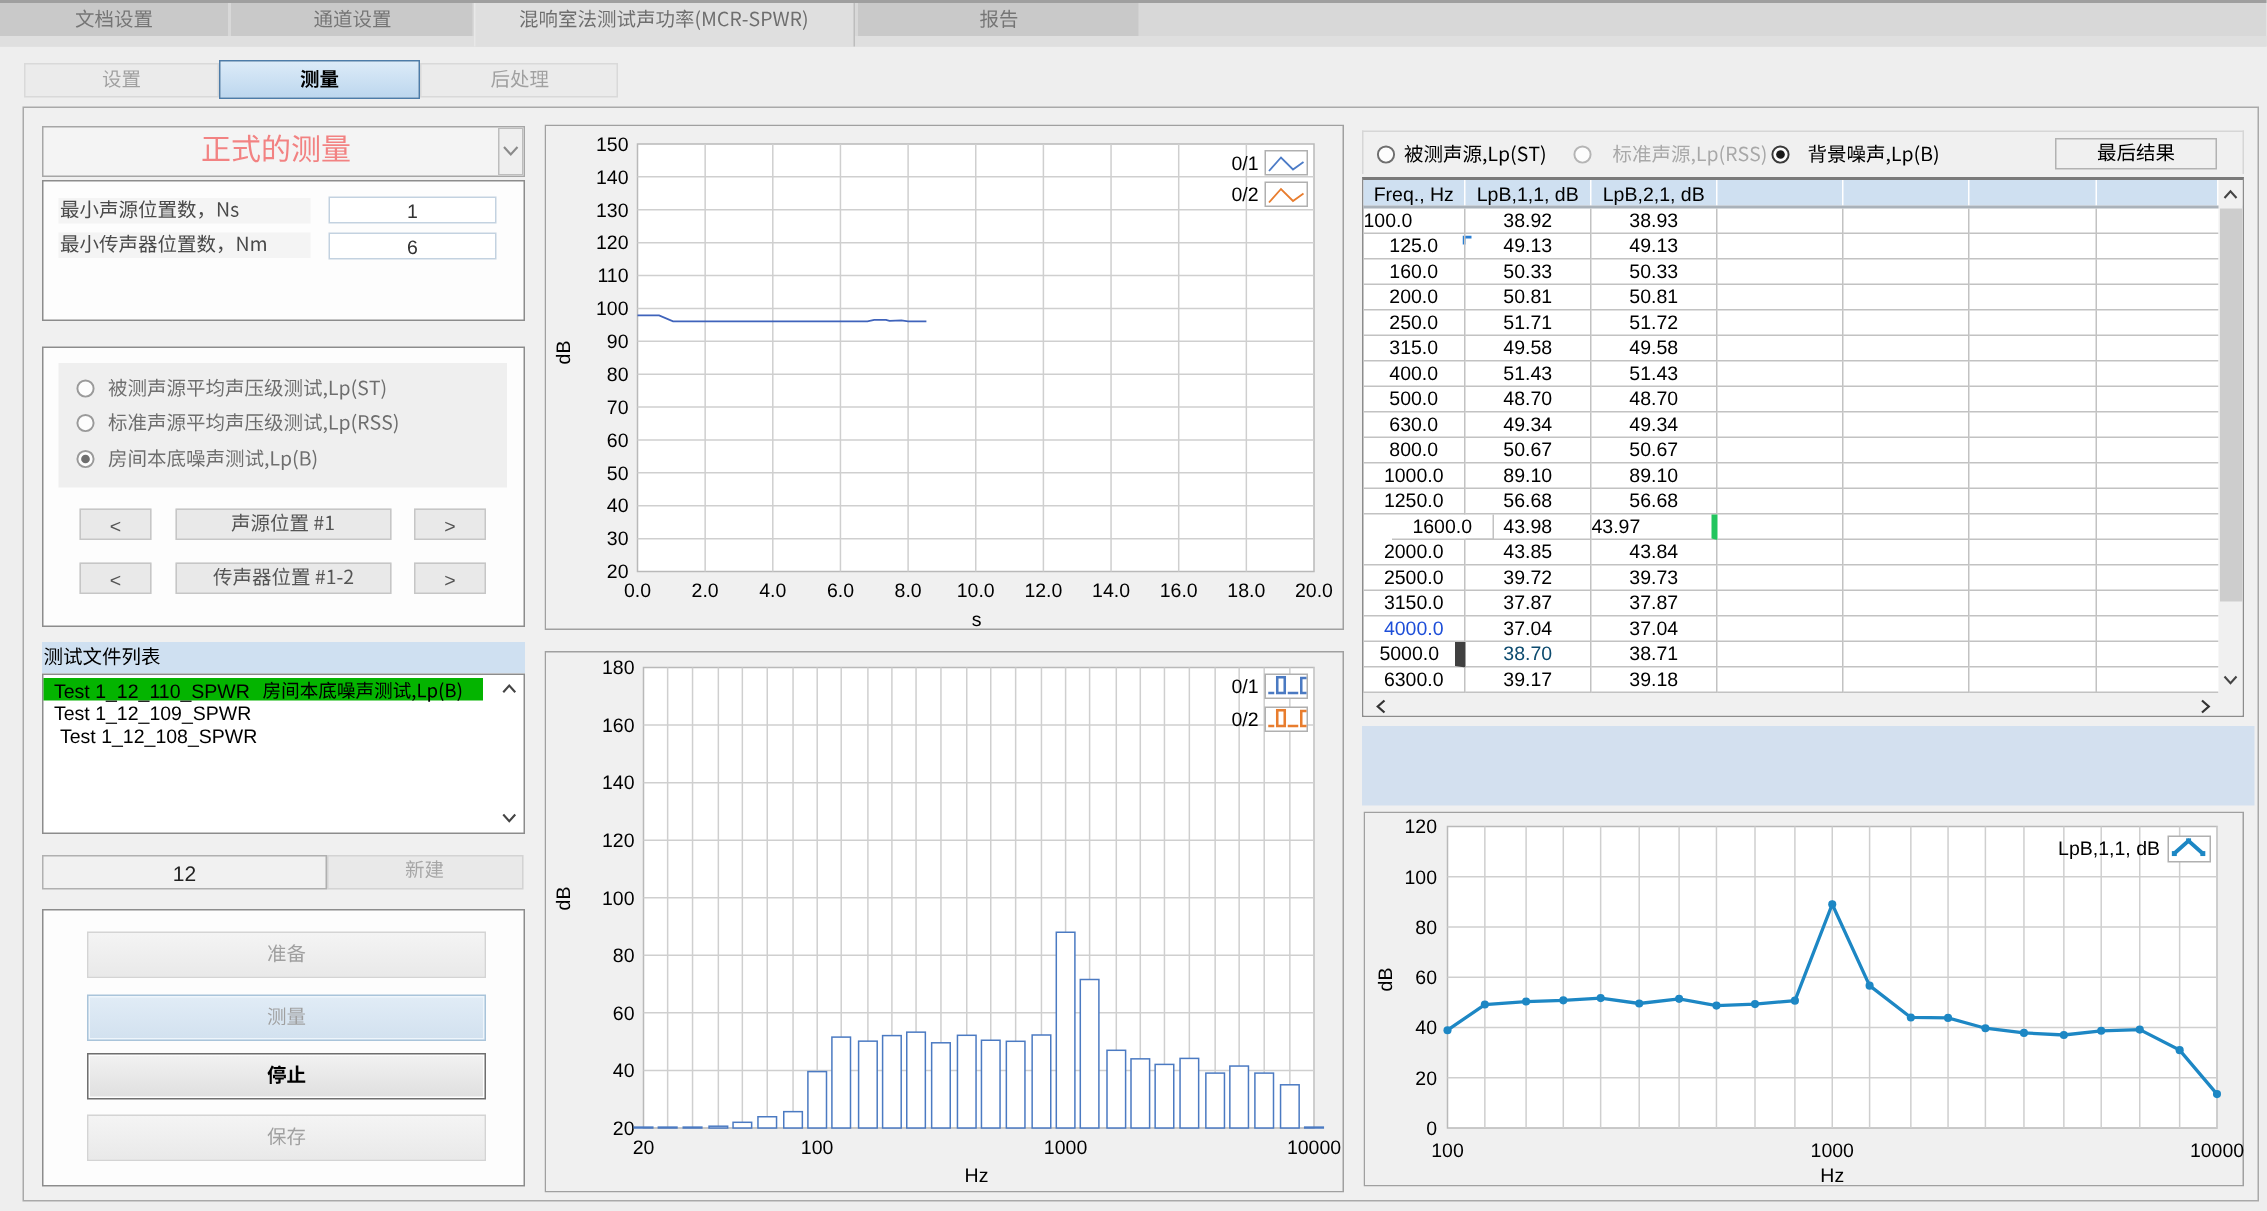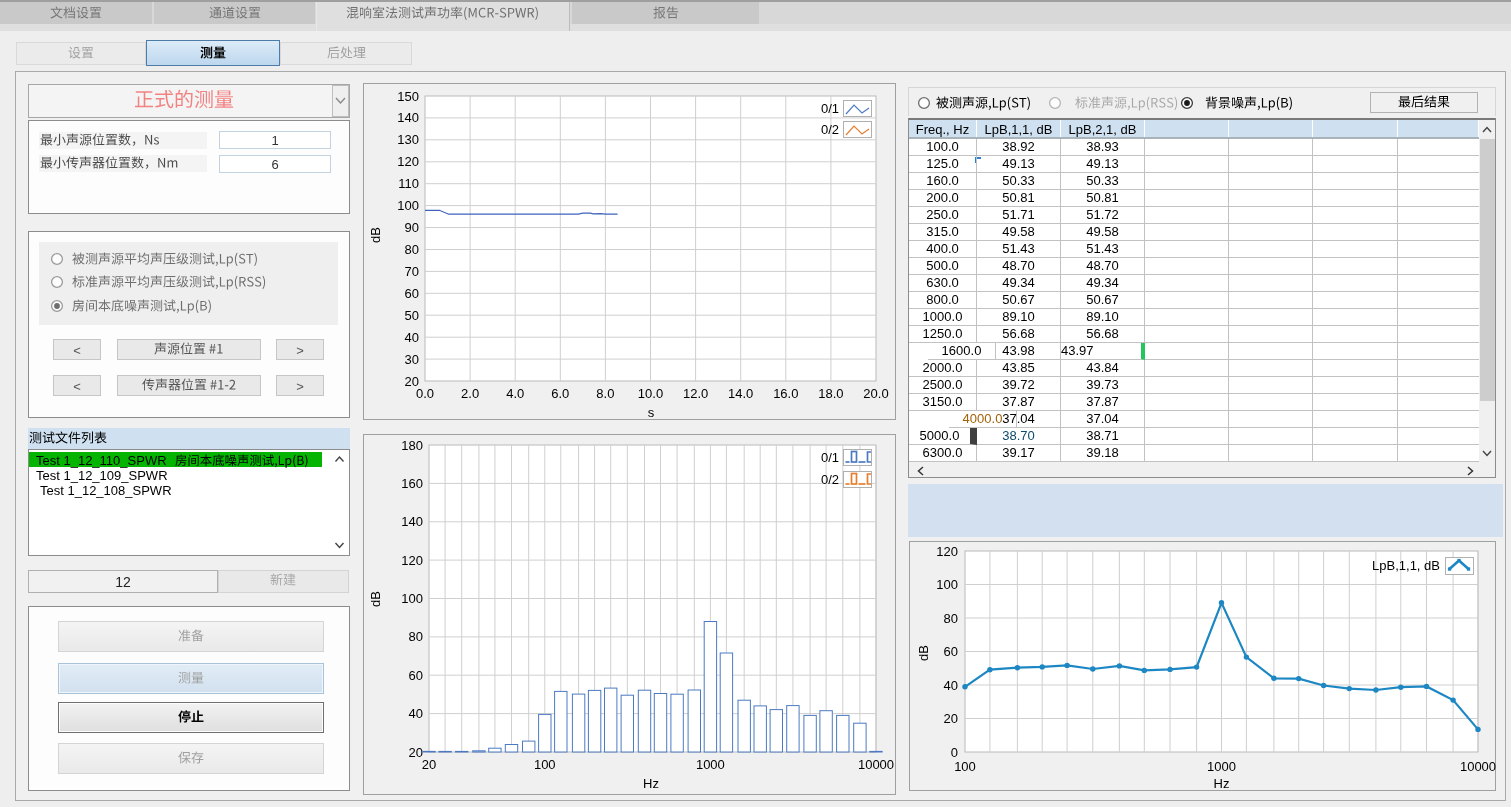--- a/index.html
+++ b/index.html
@@ -323,21 +323,21 @@
 <div style="position:absolute;left:1061px;top:120px;width:83px;height:17px;background:#cfe0f1;"></div>
 <div style="position:absolute;left:1061px;top:122px;font:13px 'Liberation Sans',sans-serif;color:#000;line-height:16px;white-space:pre;width:83px;text-align:center;">LpB,2,1, dB</div>
 <div style="position:absolute;left:1145px;top:120px;width:83px;height:17px;background:#cfe0f1;"></div>
 <div style="position:absolute;left:1229px;top:120px;width:83px;height:17px;background:#cfe0f1;"></div>
 <div style="position:absolute;left:1313px;top:120px;width:84px;height:17px;background:#cfe0f1;"></div>
 <div style="position:absolute;left:1398px;top:120px;width:80px;height:17px;background:#cfe0f1;"></div>
 <div style="position:absolute;left:909px;top:137px;width:586px;height:2px;background:#aab2ba;"></div>
 <svg style="position:absolute;left:975px;top:157px" width="7" height="7">
     <path d="M0 6 L0 0 L6 0 L6 2 L2 2 L2 6 Z" fill="#2a7fd4"></path>
   </svg>
-<div style="position:absolute;left:909px;top:139px;width:68px;height:17px;border-bottom:1px solid #c2c2c2;border-right:1px solid #c2c2c2;font:13px 'Liberation Sans',sans-serif;color:#000;text-align:center;line-height:16px;">100.0</div>
+<div style="position:absolute;left:909px;top:139px;width:68px;height:17px;border-bottom:1px solid #c2c2c2;border-right:1px solid #c2c2c2;font:13px 'Liberation Sans',sans-serif;color:#000;line-height:16px;">100.0</div>
 <div style="position:absolute;left:977px;top:139px;width:84px;height:17px;border-bottom:1px solid #c2c2c2;border-right:1px solid #c2c2c2;font:13px 'Liberation Sans',sans-serif;color:#000;text-align:center;line-height:16px;">38.92</div>
 <div style="position:absolute;left:1061px;top:139px;width:84px;height:17px;border-bottom:1px solid #c2c2c2;border-right:1px solid #c2c2c2;font:13px 'Liberation Sans',sans-serif;color:#000;text-align:center;line-height:16px;">38.93</div>
 <div style="position:absolute;left:1145px;top:139px;width:84px;height:17px;border-bottom:1px solid #c2c2c2;border-right:1px solid #c2c2c2;"></div>
 <div style="position:absolute;left:1229px;top:139px;width:84px;height:17px;border-bottom:1px solid #c2c2c2;border-right:1px solid #c2c2c2;"></div>
 <div style="position:absolute;left:1313px;top:139px;width:85px;height:17px;border-bottom:1px solid #c2c2c2;border-right:1px solid #c2c2c2;"></div>
 <div style="position:absolute;left:1398px;top:139px;width:81px;height:17px;border-bottom:1px solid #c2c2c2;"></div>
 <div style="position:absolute;left:909px;top:156px;width:68px;height:17px;border-bottom:1px solid #c2c2c2;border-right:1px solid #c2c2c2;font:13px 'Liberation Sans',sans-serif;color:#000;text-align:center;line-height:16px;">125.0</div>
 <div style="position:absolute;left:977px;top:156px;width:84px;height:17px;border-bottom:1px solid #c2c2c2;border-right:1px solid #c2c2c2;font:13px 'Liberation Sans',sans-serif;color:#000;text-align:center;line-height:16px;">49.13</div>
 <div style="position:absolute;left:1061px;top:156px;width:84px;height:17px;border-bottom:1px solid #c2c2c2;border-right:1px solid #c2c2c2;font:13px 'Liberation Sans',sans-serif;color:#000;text-align:center;line-height:16px;">49.13</div>
 <div style="position:absolute;left:1145px;top:156px;width:84px;height:17px;border-bottom:1px solid #c2c2c2;border-right:1px solid #c2c2c2;"></div>
@@ -435,21 +435,21 @@
 <div style="position:absolute;left:1229px;top:377px;width:84px;height:17px;border-bottom:1px solid #c2c2c2;border-right:1px solid #c2c2c2;"></div>
 <div style="position:absolute;left:1313px;top:377px;width:85px;height:17px;border-bottom:1px solid #c2c2c2;border-right:1px solid #c2c2c2;"></div>
 <div style="position:absolute;left:1398px;top:377px;width:81px;height:17px;border-bottom:1px solid #c2c2c2;"></div>
 <div style="position:absolute;left:909px;top:394px;width:68px;height:17px;border-bottom:1px solid #c2c2c2;border-right:1px solid #c2c2c2;font:13px 'Liberation Sans',sans-serif;color:#000;text-align:center;line-height:16px;">3150.0</div>
 <div style="position:absolute;left:977px;top:394px;width:84px;height:17px;border-bottom:1px solid #c2c2c2;border-right:1px solid #c2c2c2;font:13px 'Liberation Sans',sans-serif;color:#000;text-align:center;line-height:16px;">37.87</div>
 <div style="position:absolute;left:1061px;top:394px;width:84px;height:17px;border-bottom:1px solid #c2c2c2;border-right:1px solid #c2c2c2;font:13px 'Liberation Sans',sans-serif;color:#000;text-align:center;line-height:16px;">37.87</div>
 <div style="position:absolute;left:1145px;top:394px;width:84px;height:17px;border-bottom:1px solid #c2c2c2;border-right:1px solid #c2c2c2;"></div>
 <div style="position:absolute;left:1229px;top:394px;width:84px;height:17px;border-bottom:1px solid #c2c2c2;border-right:1px solid #c2c2c2;"></div>
 <div style="position:absolute;left:1313px;top:394px;width:85px;height:17px;border-bottom:1px solid #c2c2c2;border-right:1px solid #c2c2c2;"></div>
 <div style="position:absolute;left:1398px;top:394px;width:81px;height:17px;border-bottom:1px solid #c2c2c2;"></div>
-<div style="position:absolute;left:909px;top:411px;width:68px;height:17px;border-bottom:1px solid #c2c2c2;border-right:1px solid #c2c2c2;font:13px 'Liberation Sans',sans-serif;color:#a16207;text-align:center;line-height:16px;margin-left:40px;">4000.0</div>
+<div style="position:absolute;left:909px;top:411px;width:68px;height:17px;border-bottom:1px solid #c2c2c2;border-right:1px solid #c2c2c2;font:13px 'Liberation Sans',sans-serif;color:#1d4ed8;text-align:center;line-height:16px;">4000.0</div>
 <div style="position:absolute;left:977px;top:411px;width:84px;height:17px;border-bottom:1px solid #c2c2c2;border-right:1px solid #c2c2c2;font:13px 'Liberation Sans',sans-serif;color:#000;text-align:center;line-height:16px;">37.04</div>
 <div style="position:absolute;left:1061px;top:411px;width:84px;height:17px;border-bottom:1px solid #c2c2c2;border-right:1px solid #c2c2c2;font:13px 'Liberation Sans',sans-serif;color:#000;text-align:center;line-height:16px;">37.04</div>
 <div style="position:absolute;left:1145px;top:411px;width:84px;height:17px;border-bottom:1px solid #c2c2c2;border-right:1px solid #c2c2c2;"></div>
 <div style="position:absolute;left:1229px;top:411px;width:84px;height:17px;border-bottom:1px solid #c2c2c2;border-right:1px solid #c2c2c2;"></div>
 <div style="position:absolute;left:1313px;top:411px;width:85px;height:17px;border-bottom:1px solid #c2c2c2;border-right:1px solid #c2c2c2;"></div>
 <div style="position:absolute;left:1398px;top:411px;width:81px;height:17px;border-bottom:1px solid #c2c2c2;"></div>
 <div style="position:absolute;left:909px;top:428px;width:68px;height:17px;border-bottom:1px solid #c2c2c2;border-right:7px solid #404040;font:13px 'Liberation Sans',sans-serif;color:#000;text-align:center;line-height:16px;">5000.0</div>
 <div style="position:absolute;left:977px;top:428px;width:84px;height:17px;border-bottom:1px solid #c2c2c2;border-right:1px solid #c2c2c2;font:13px 'Liberation Sans',sans-serif;color:#0c4a6e;text-align:center;line-height:16px;">38.70</div>
 <div style="position:absolute;left:1061px;top:428px;width:84px;height:17px;border-bottom:1px solid #c2c2c2;border-right:1px solid #c2c2c2;font:13px 'Liberation Sans',sans-serif;color:#000;text-align:center;line-height:16px;">38.71</div>
 <div style="position:absolute;left:1145px;top:428px;width:84px;height:17px;border-bottom:1px solid #c2c2c2;border-right:1px solid #c2c2c2;"></div>

